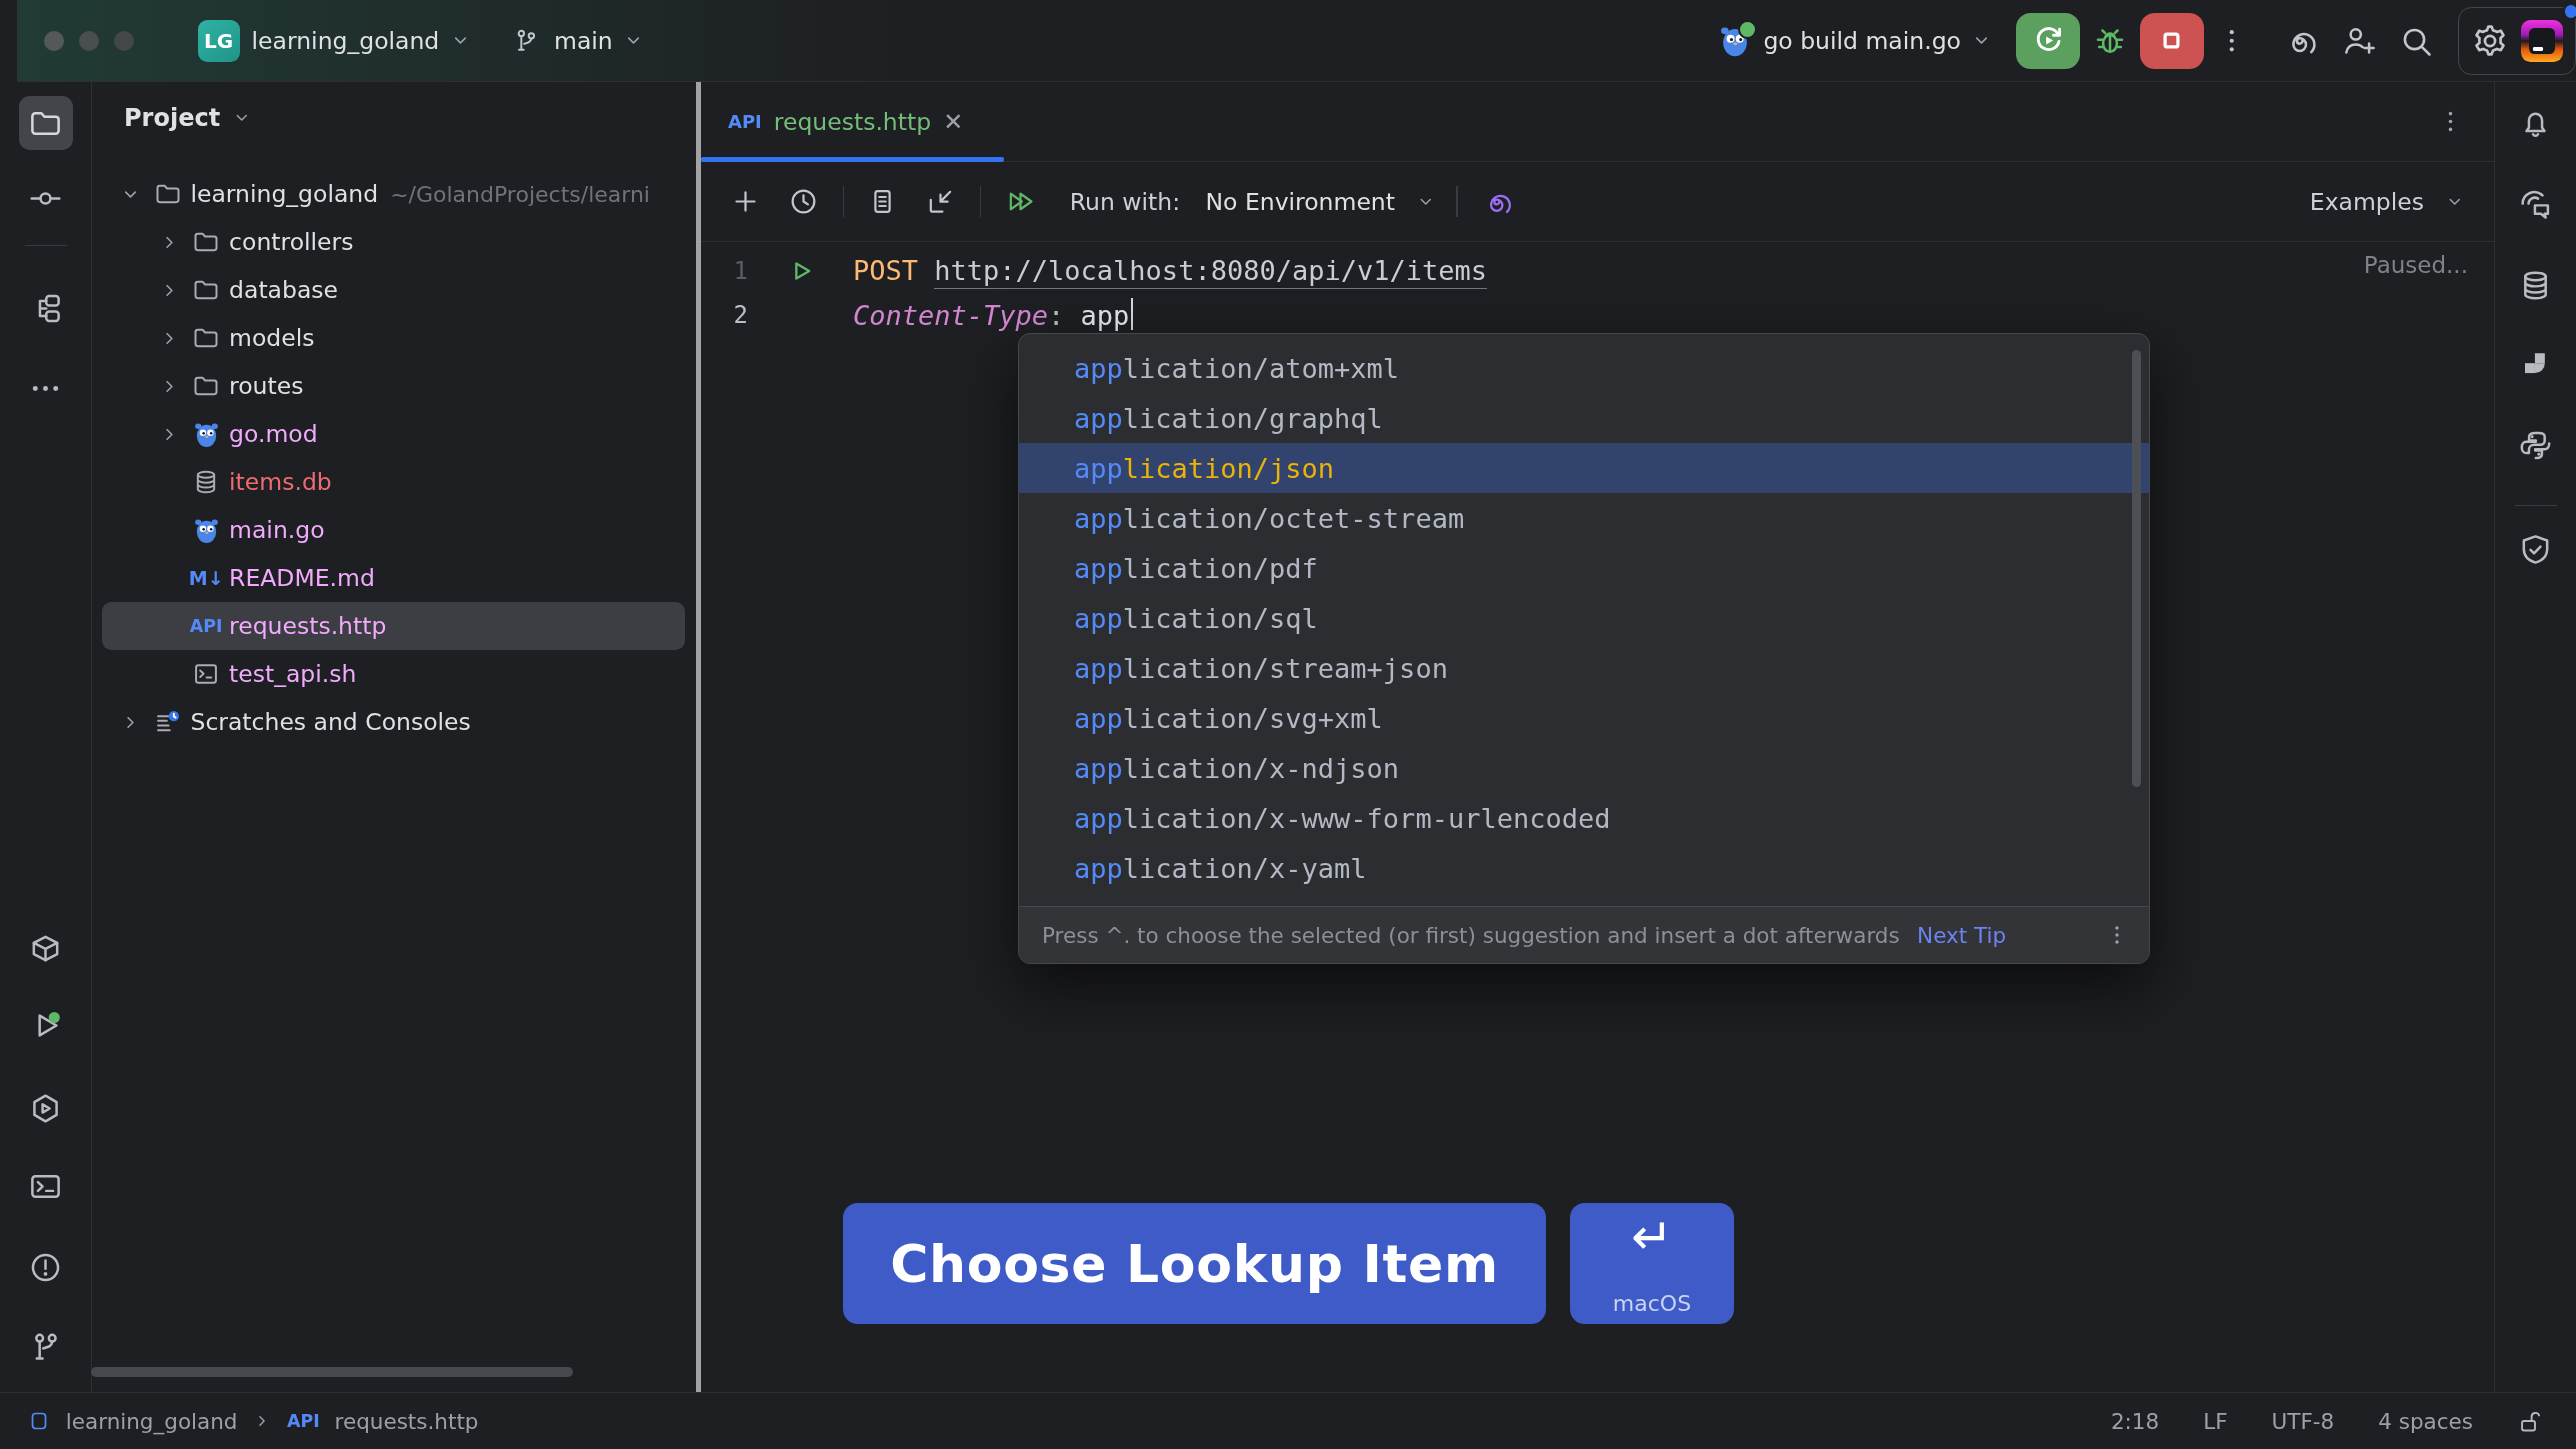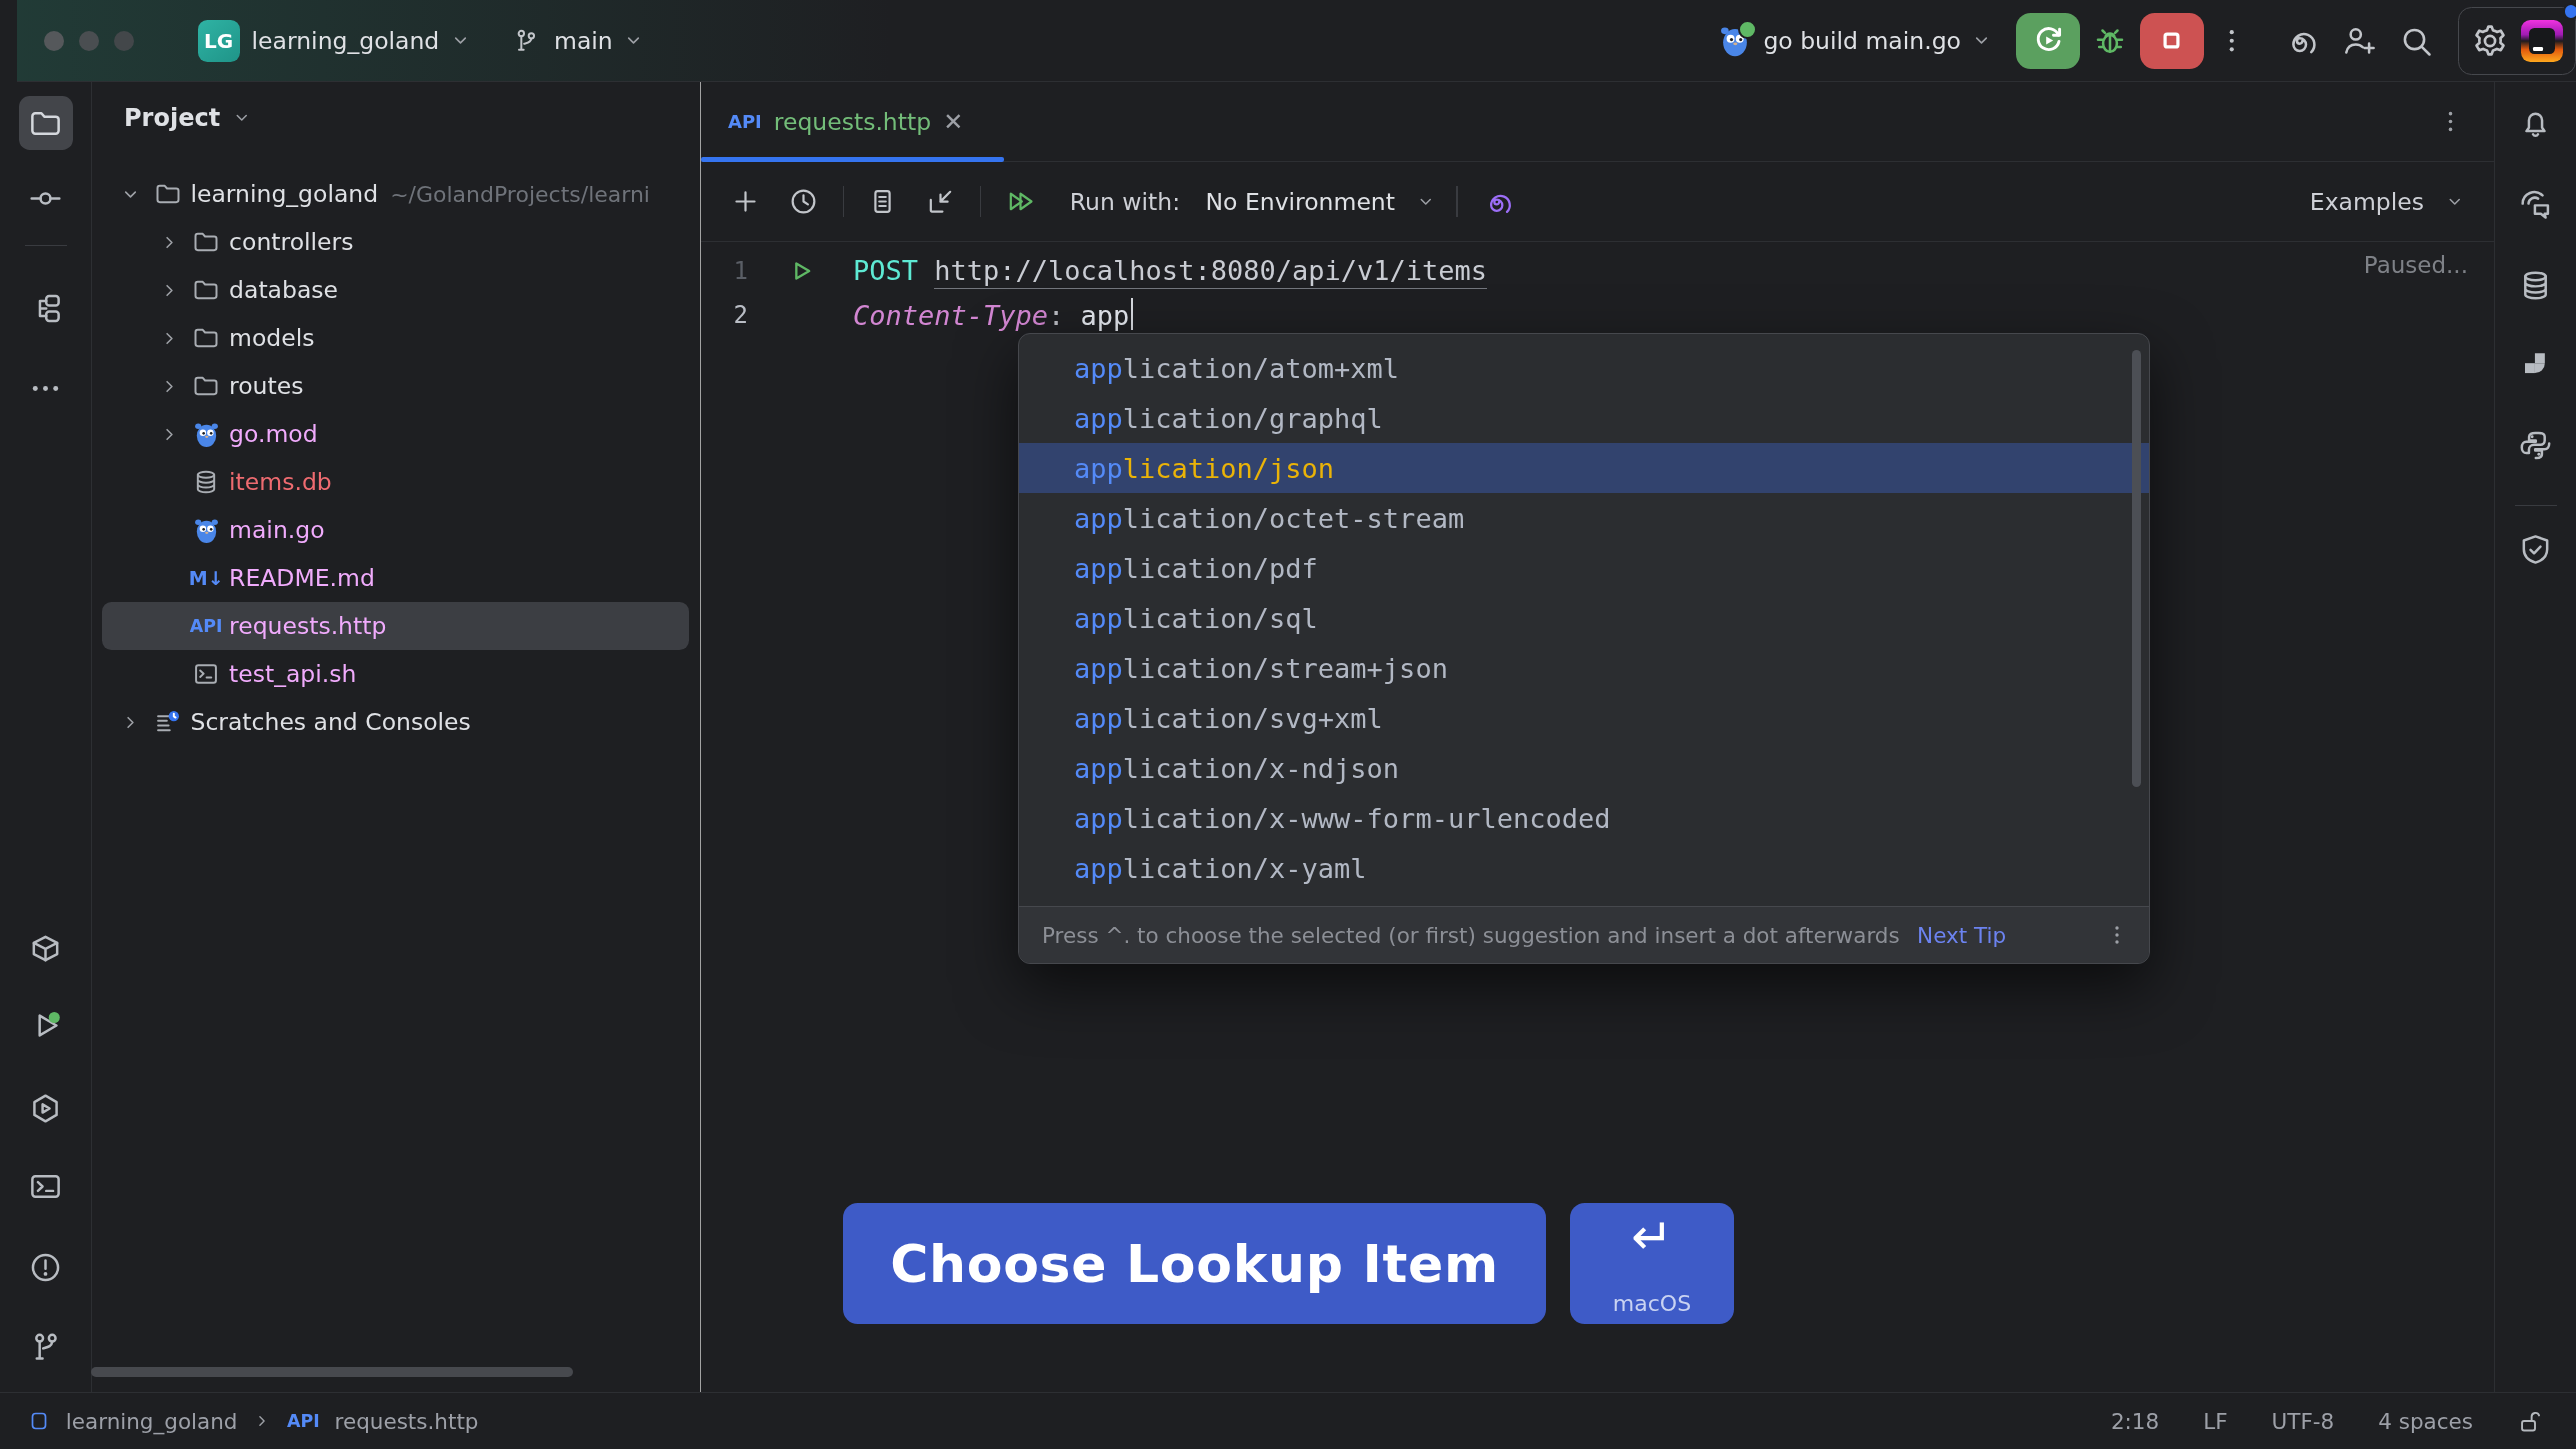--- a/index.html
+++ b/index.html
@@ -35,21 +35,21 @@
 
   
   .leftstrip{position:absolute;left:0;top:82px;bottom:57px;width:91px;border-right:1px solid #2d2f33;}
   .rightstrip{position:absolute;right:0;top:82px;bottom:57px;width:81px;border-left:1px solid #2d2f33;}
   .strip-btn{position:absolute;left:50%;transform:translateX(-50%);width:54px;height:54px;border-radius:10.7px;
     display:flex;align-items:center;justify-content:center;color:#b8bcc2;}
   .strip-btn.active{background:#43454a;color:#d5d8dd;}
   .strip-div{position:absolute;left:50%;transform:translateX(-50%);width:42px;height:1.3px;background:#393b40;}
 
   
-  .project-panel{position:absolute;left:91px;top:82px;width:610px;bottom:57px;overflow:hidden;border-right:1px solid #a3a3a3;box-sizing:border-box;}
+  .project-panel{position:absolute;left:91px;top:82px;width:610px;bottom:57px;overflow:hidden;border-right:5px solid #a3a3a3;box-sizing:border-box;}
   .panel-header{display:flex;align-items:center;gap:10.7px;height:72px;padding-left:33px;font-size:24px;font-weight:600;color:#dfe1e5;}
   .tree{position:absolute;left:0;top:88px;right:0;}
   .tree-row{display:flex;align-items:center;height:48px;margin:0 10.7px;border-radius:9.4px;font-size:23.5px;white-space:nowrap;overflow:hidden;}
   .tree-row.selected{background:#3c3e43;}
   .slot{width:39px;flex:0 0 39px;display:flex;align-items:center;justify-content:center;color:#9da0a6;}
   .tree-ic{width:35px;flex:0 0 35px;display:flex;align-items:center;justify-content:center;color:#a9adb3;margin-right:5.4px;}
   .t-green{color:#f0abfc;} .t-red{color:#ee6b70;} .t-plain{color:#dfe1e5;}
   .t-path{color:#6f737a;font-size:22px;margin-left:12px;}
   .txt-ic{font-weight:bold;color:#548af7;}
   .hscroll{position:absolute;left:0;bottom:14.8px;width:482px;height:10.7px;border-radius:5.4px;background:#47494e;}
@@ -66,21 +66,21 @@
   .httpbar{height:79px;display:flex;align-items:center;padding:0 29.5px 0 25.5px;gap:20px;border-bottom:1px solid #2d2f33;color:#b4b8bd;}
   .hb-sep{width:1.3px;height:31px;background:#393b40;}
   .hb-label{font-size:23.5px;color:#ced0d6;}
   .hb-env{font-size:23.5px;color:#dfe1e5;margin-left:5.4px;}
 
   .code{position:relative;font-size:27px;}
   .cline{display:grid;grid-template-columns:47px 105px 1fr;height:44px;align-items:center;}
   .lnum{text-align:right;color:#5a5e66;font-size:24px;}
   .lnum.cur{color:#b9bdc5;}
   .gut{display:flex;align-items:center;justify-content:center;color:#5fb865;}
-  .tok-method{color:#5eead4;}
+  .tok-method{color:#fdba74;}
   .tok-url{color:#c9ccd3;border-bottom:1.7px solid #73767d;padding-bottom:2px;}
   .tok-key{color:#d286d2;font-style:italic;}
   .tok-plain{color:#bcbec4;}
   .tok-val{color:#e3e7ee;}
   .caret{display:inline-block;width:2.7px;height:32px;background:#d7dae0;vertical-align:-5.4px;margin-left:1.3px;}
   .paused{position:absolute;right:27px;top:170px;font-size:23px;color:#7e8187;}
 
   
   .popup{position:absolute;left:1018px;top:333px;width:1132px;height:631px;background:#2b2d30;
     border:1.3px solid #46484d;border-radius:12px;box-shadow:0 23px 60px rgba(0,0,0,.6);box-sizing:border-box;overflow:hidden;}

